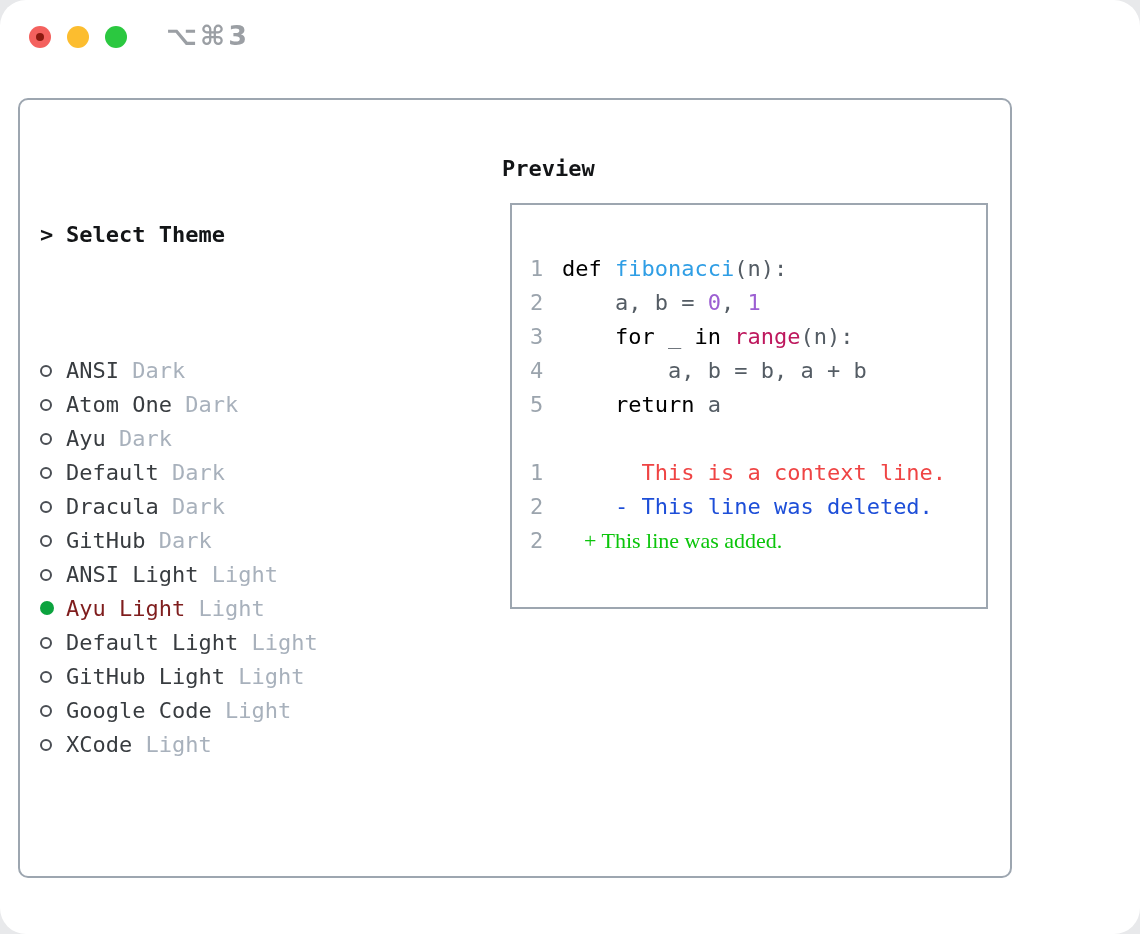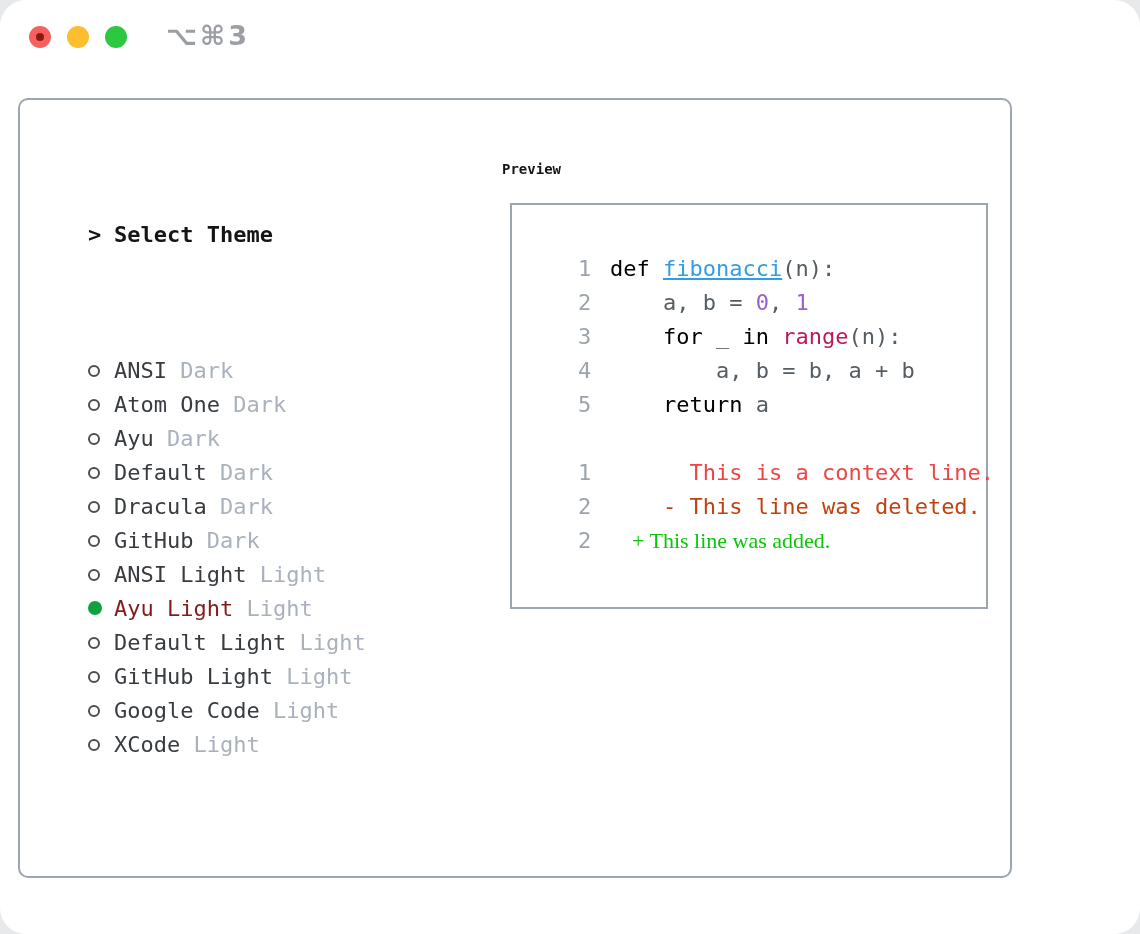--- a/index.html
+++ b/index.html
@@ -26,50 +26,50 @@
   }
   
   .panel{
     position:absolute;left:18px;top:98px;width:994px;height:780px;
     border:2px solid #9da6b0;border-radius:10px;background:#fff;box-sizing:border-box;
   }
   .leftcol{
     position:absolute;left:20px;top:50px;
     font-size:22px;line-height:34px;color:#383c40;white-space:pre;
   }
-  .row{height:34px;margin-left:48px;}
+  .row{height:34px;}
   .spacer{height:34px;}
   .hdr{font-weight:bold;color:#131517;}
   .bullet{display:inline-block;width:26px;vertical-align:baseline;}
   .caret{font-weight:bold;color:#131517;}
   .ring{display:inline-block;width:12px;height:12px;border:2px solid #4a4e54;border-radius:50%;box-sizing:border-box;margin-bottom:1px;}
   .dot{display:inline-block;width:14px;height:14px;border-radius:50%;background:#0ca33e;margin-bottom:1px;}
   .sel .nm{color:#7f1d1d;}
   .tag{color:#a8b1bc;}
   
   .preview-hdr{
     position:absolute;left:482px;top:52px;
-    font-size:14px;line-height:34px;font-weight:bold;color:#131517;
+    font-size:22px;line-height:34px;font-weight:bold;color:#131517;
   }
   .pbox{
     position:absolute;left:490px;top:103px;width:478px;height:406px;
     border:2px solid #9da6b0;box-sizing:border-box;background:#fff;
   }
   .code{
     position:absolute;left:18px;top:47px;
     font-size:22px;line-height:34px;white-space:pre;color:#545c64;
   }
   .ln{display:inline-block;width:32px;color:#9ba4ad;}
   .kw{color:#000000;}
-  .fn{color:#2f9ee5;text-decoration:underline;}
+  .fn{color:#2f9ee5;}
   .num{color:#9c5fd2;}
   .coral{color:#be185d;}
   .fg{color:#545c64;}
   .ctx{color:#ef4444;}
-  .del{color:#c2410c;}
+  .del{color:#1d4ed8;}
   .add{color:#0bc50b;font-family:Liberation Serif, serif;}
 </style>
 </head>
 <body>
 
 <div class="window">
 
   <button class="tl tl-close">
       <i></i>
     </button>

